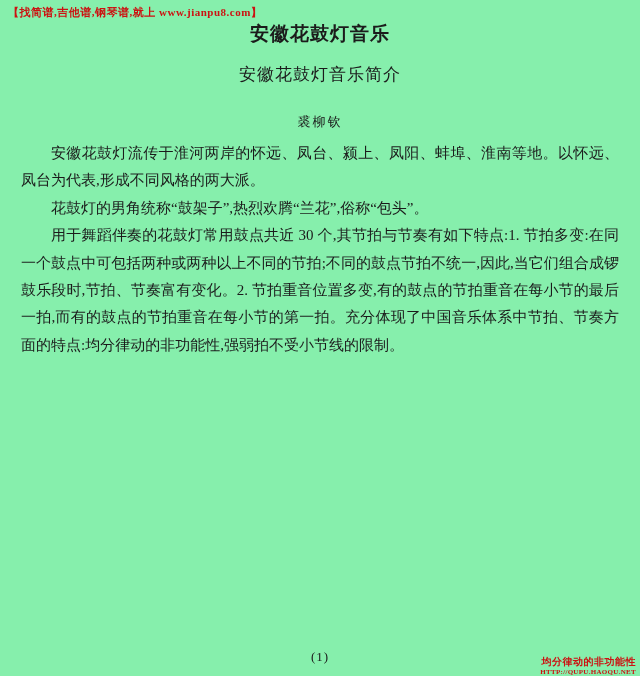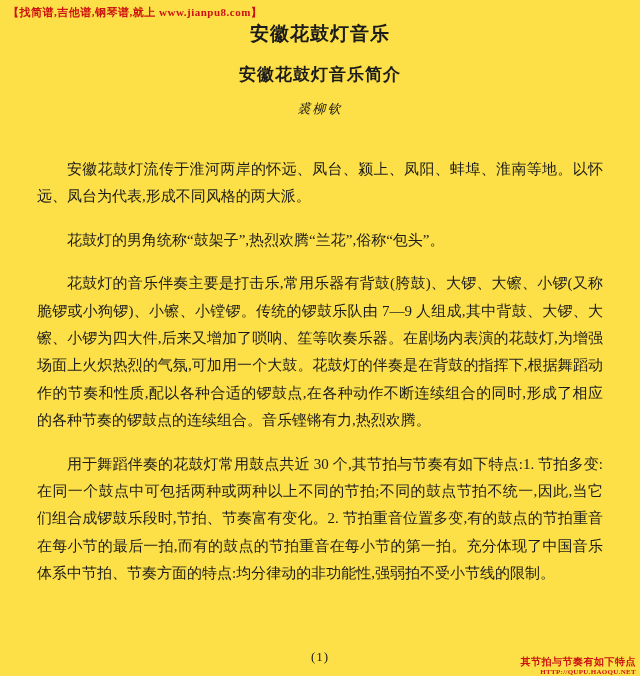--- a/index.html
+++ b/index.html
@@ -5,21 +5,21 @@
   html, body {
     margin: 0;
     padding: 0;
     background: #e8e8e8;
   }
   .page {
     position: relative;
     width: 640px;
     height: 676px;
     margin: 0 auto;
-    background: #fde047;
+    background: #86efac;
     overflow: hidden;
     font-family: "Liberation Serif", "DejaVu Serif", serif;
     color: #1b1b1b;
   }
   .watermark-top {
     position: absolute;
     top: 5px;
     left: 8px;
     font-size: 11px;
     font-weight: bold;
@@ -33,43 +33,42 @@
     text-align: center;
     font-size: 19px;
     font-weight: bold;
     letter-spacing: 1px;
   }
   .subtitle {
     margin: 0;
     padding-top: 16px;
     text-align: center;
     font-size: 17px;
-    font-weight: bold;
+    font-weight: normal;
     letter-spacing: 1px;
   }
   .author {
-    margin: 0;
+    margin: 13px;
     padding-top: 14px;
     text-align: center;
     font-size: 13px;
-    font-style: italic;
     letter-spacing: 2px;
   }
   .article-body {
     position: absolute;
     top: 140px;
     left: 21px;
     right: 21px;
     font-size: 15px;
     line-height: 27.4px;
     text-align: justify;
     text-justify: inter-character;
   }
   .article-body p {
-    margin: 16px;
+    margin: 0;
     text-indent: 2em;
   }
   .page-number {
     position: absolute;
     bottom: 11px;
     left: 0;
     width: 100%;
     text-align: center;
     font-size: 13px;
     letter-spacing: 1px;
@@ -103,24 +102,23 @@
 
   <h1 class="title">安徽花鼓灯音乐</h1>
 
   <h2 class="subtitle">安徽花鼓灯音乐简介</h2>
 
   <div class="author">裘柳钦</div>
 
   <div class="article-body">
     <p>安徽花鼓灯流传于淮河两岸的怀远、凤台、颍上、凤阳、蚌埠、淮南等地。以怀远、凤台为代表,形成不同风格的两大派。</p>
     <p>花鼓灯的男角统称“鼓架子”,热烈欢腾“兰花”,俗称“包头”。</p>
-    <p>花鼓灯的音乐伴奏主要是打击乐,常用乐器有背鼓(胯鼓)、大锣、大镲、小锣(又称脆锣或小狗锣)、小镲、小镗锣。传统的锣鼓乐队由 7—9 人组成,其中背鼓、大锣、大镲、小锣为四大件,后来又增加了唢呐、笙等吹奏乐器。在剧场内表演的花鼓灯,为增强场面上火炽热烈的气氛,可加用一个大鼓。花鼓灯的伴奏是在背鼓的指挥下,根据舞蹈动作的节奏和性质,配以各种合适的锣鼓点,在各种动作不断连续组合的同时,形成了相应的各种节奏的锣鼓点的连续组合。音乐铿锵有力,热烈欢腾。</p>
     <p>用于舞蹈伴奏的花鼓灯常用鼓点共近 30 个,其节拍与节奏有如下特点:1. 节拍多变:在同一个鼓点中可包括两种或两种以上不同的节拍;不同的鼓点节拍不统一,因此,当它们组合成锣鼓乐段时,节拍、节奏富有变化。2. 节拍重音位置多变,有的鼓点的节拍重音在每小节的最后一拍,而有的鼓点的节拍重音在每小节的第一拍。充分体现了中国音乐体系中节拍、节奏方面的特点:均分律动的非功能性,强弱拍不受小节线的限制。</p>
   </div>
 
   <div class="page-number">(1)</div>
 
   <div class="watermark-bottom">
-    <div class="wm-line1">其节拍与节奏有如下特点</div>
+    <div class="wm-line1">均分律动的非功能性</div>
     <div class="wm-line2">HTTP://QUPU.HAOQU.NET</div>
   </div>
 
 </div>
 
 </body></html>

